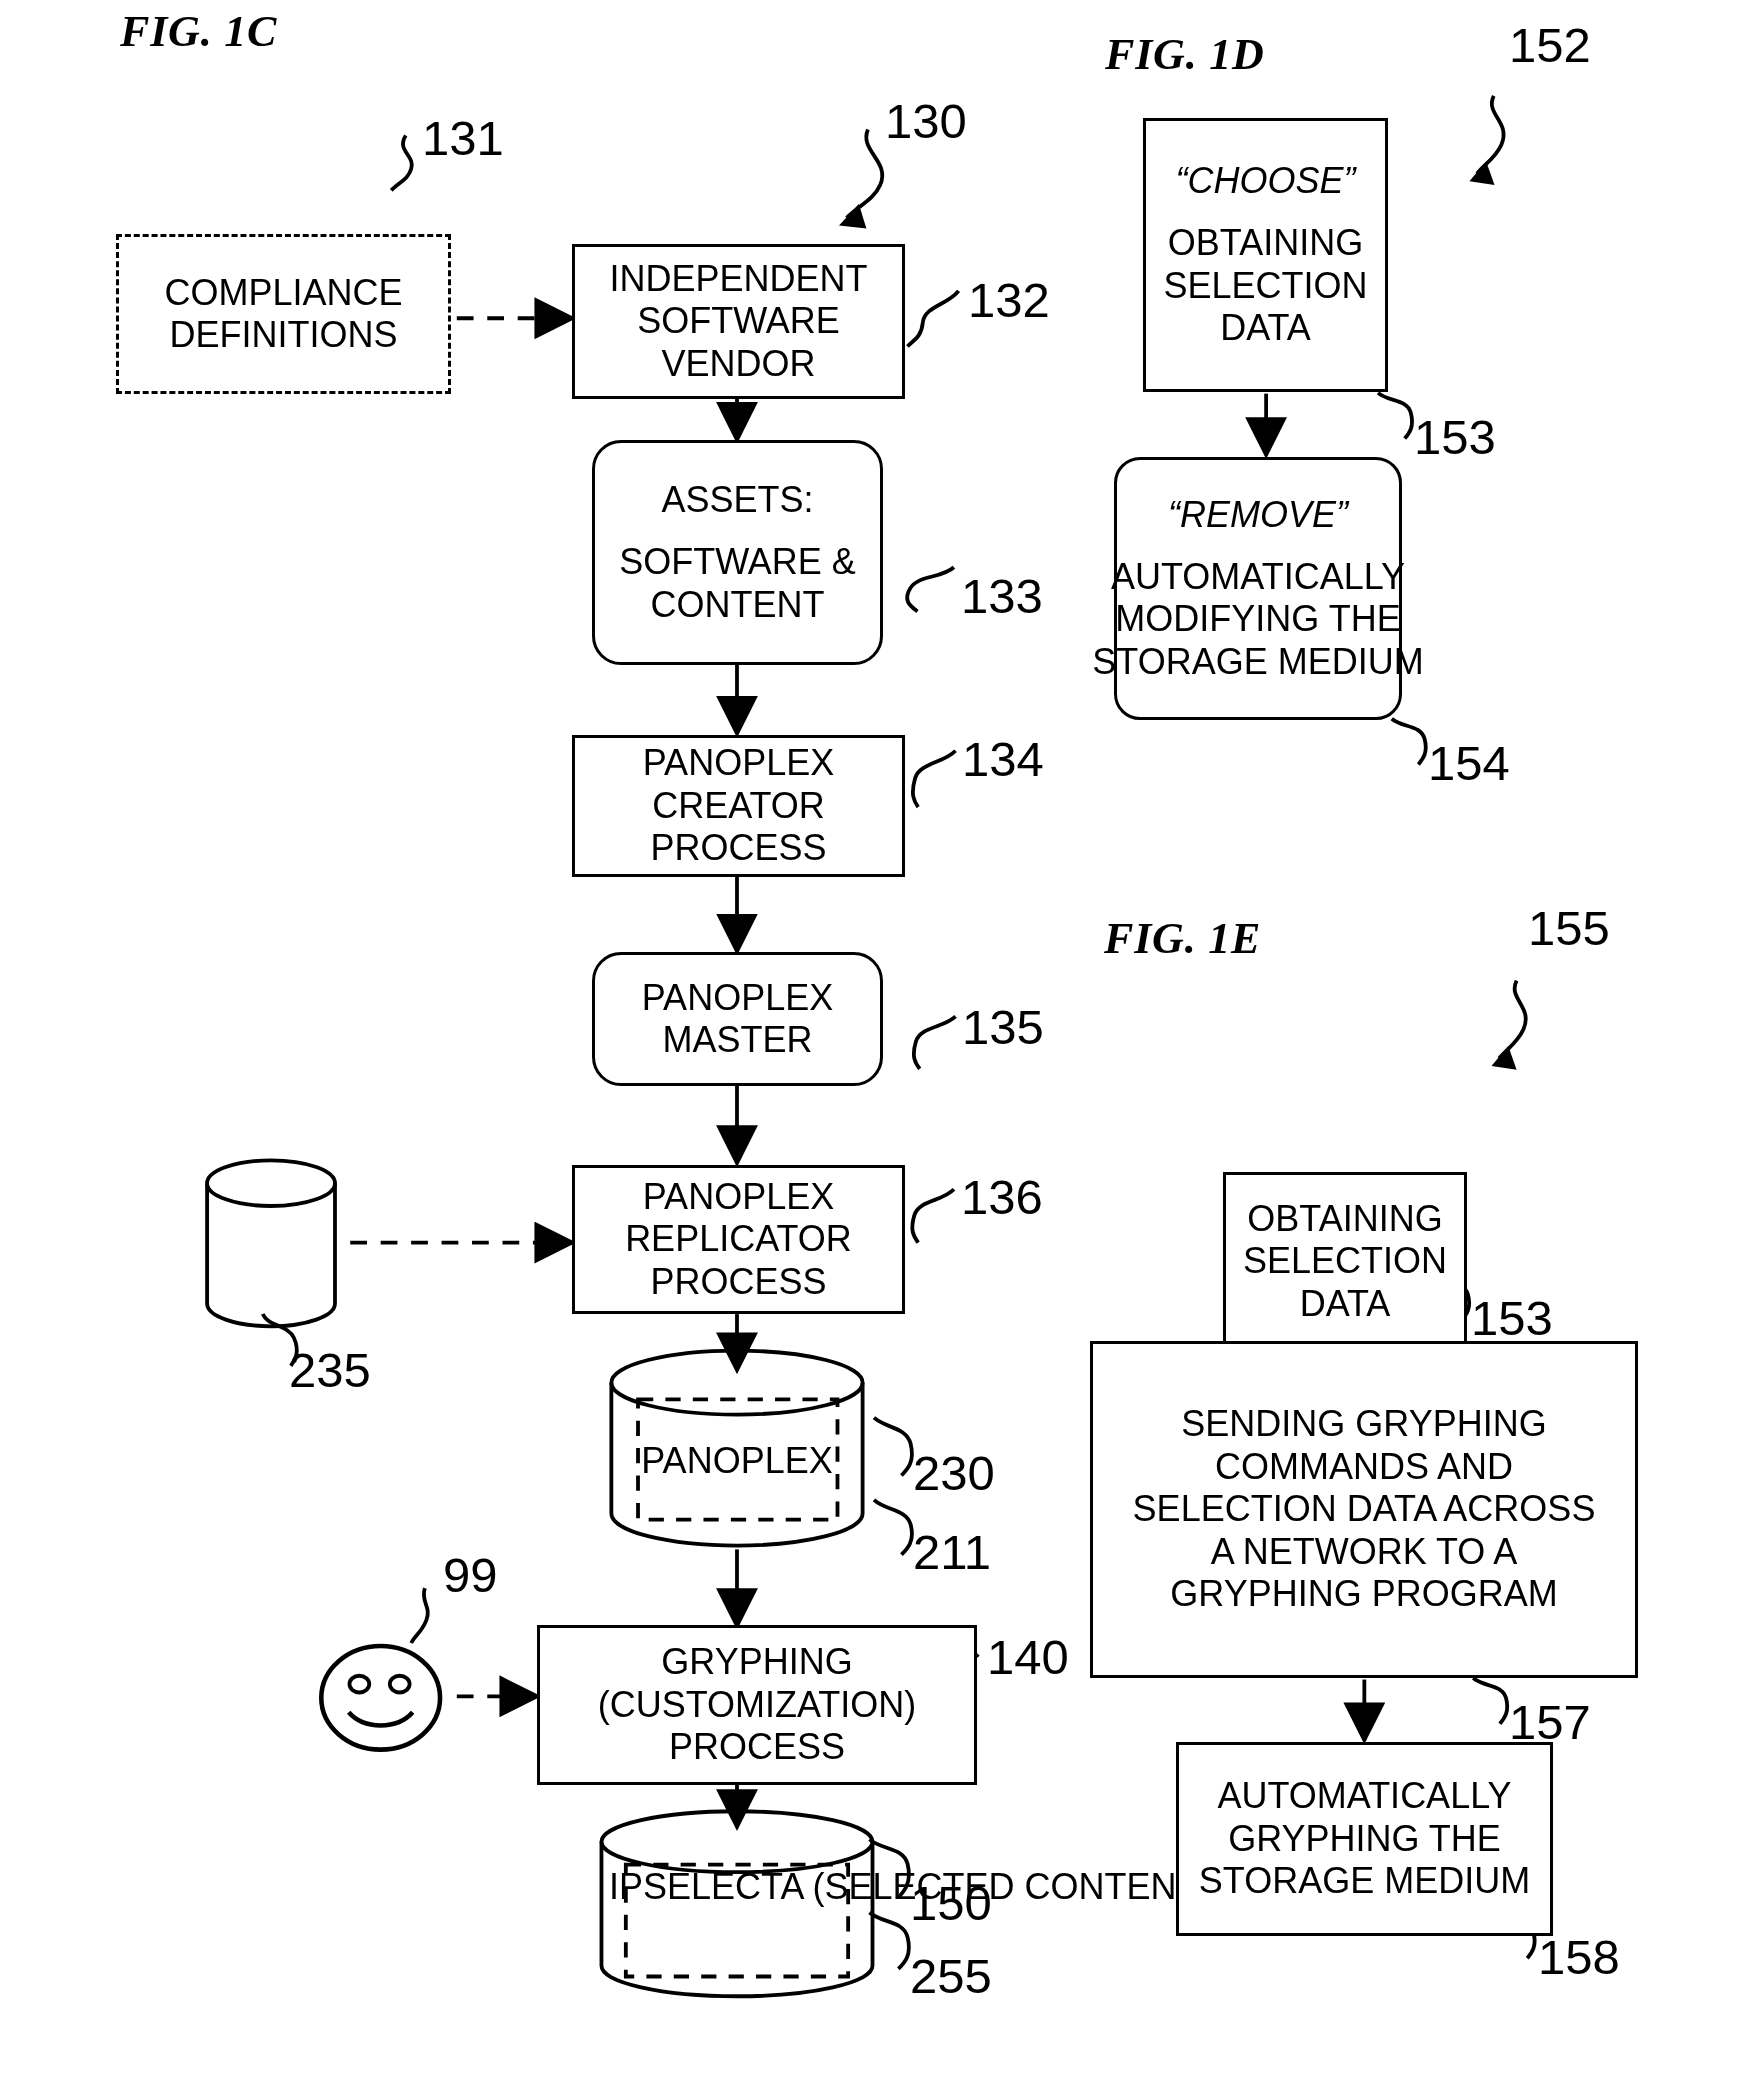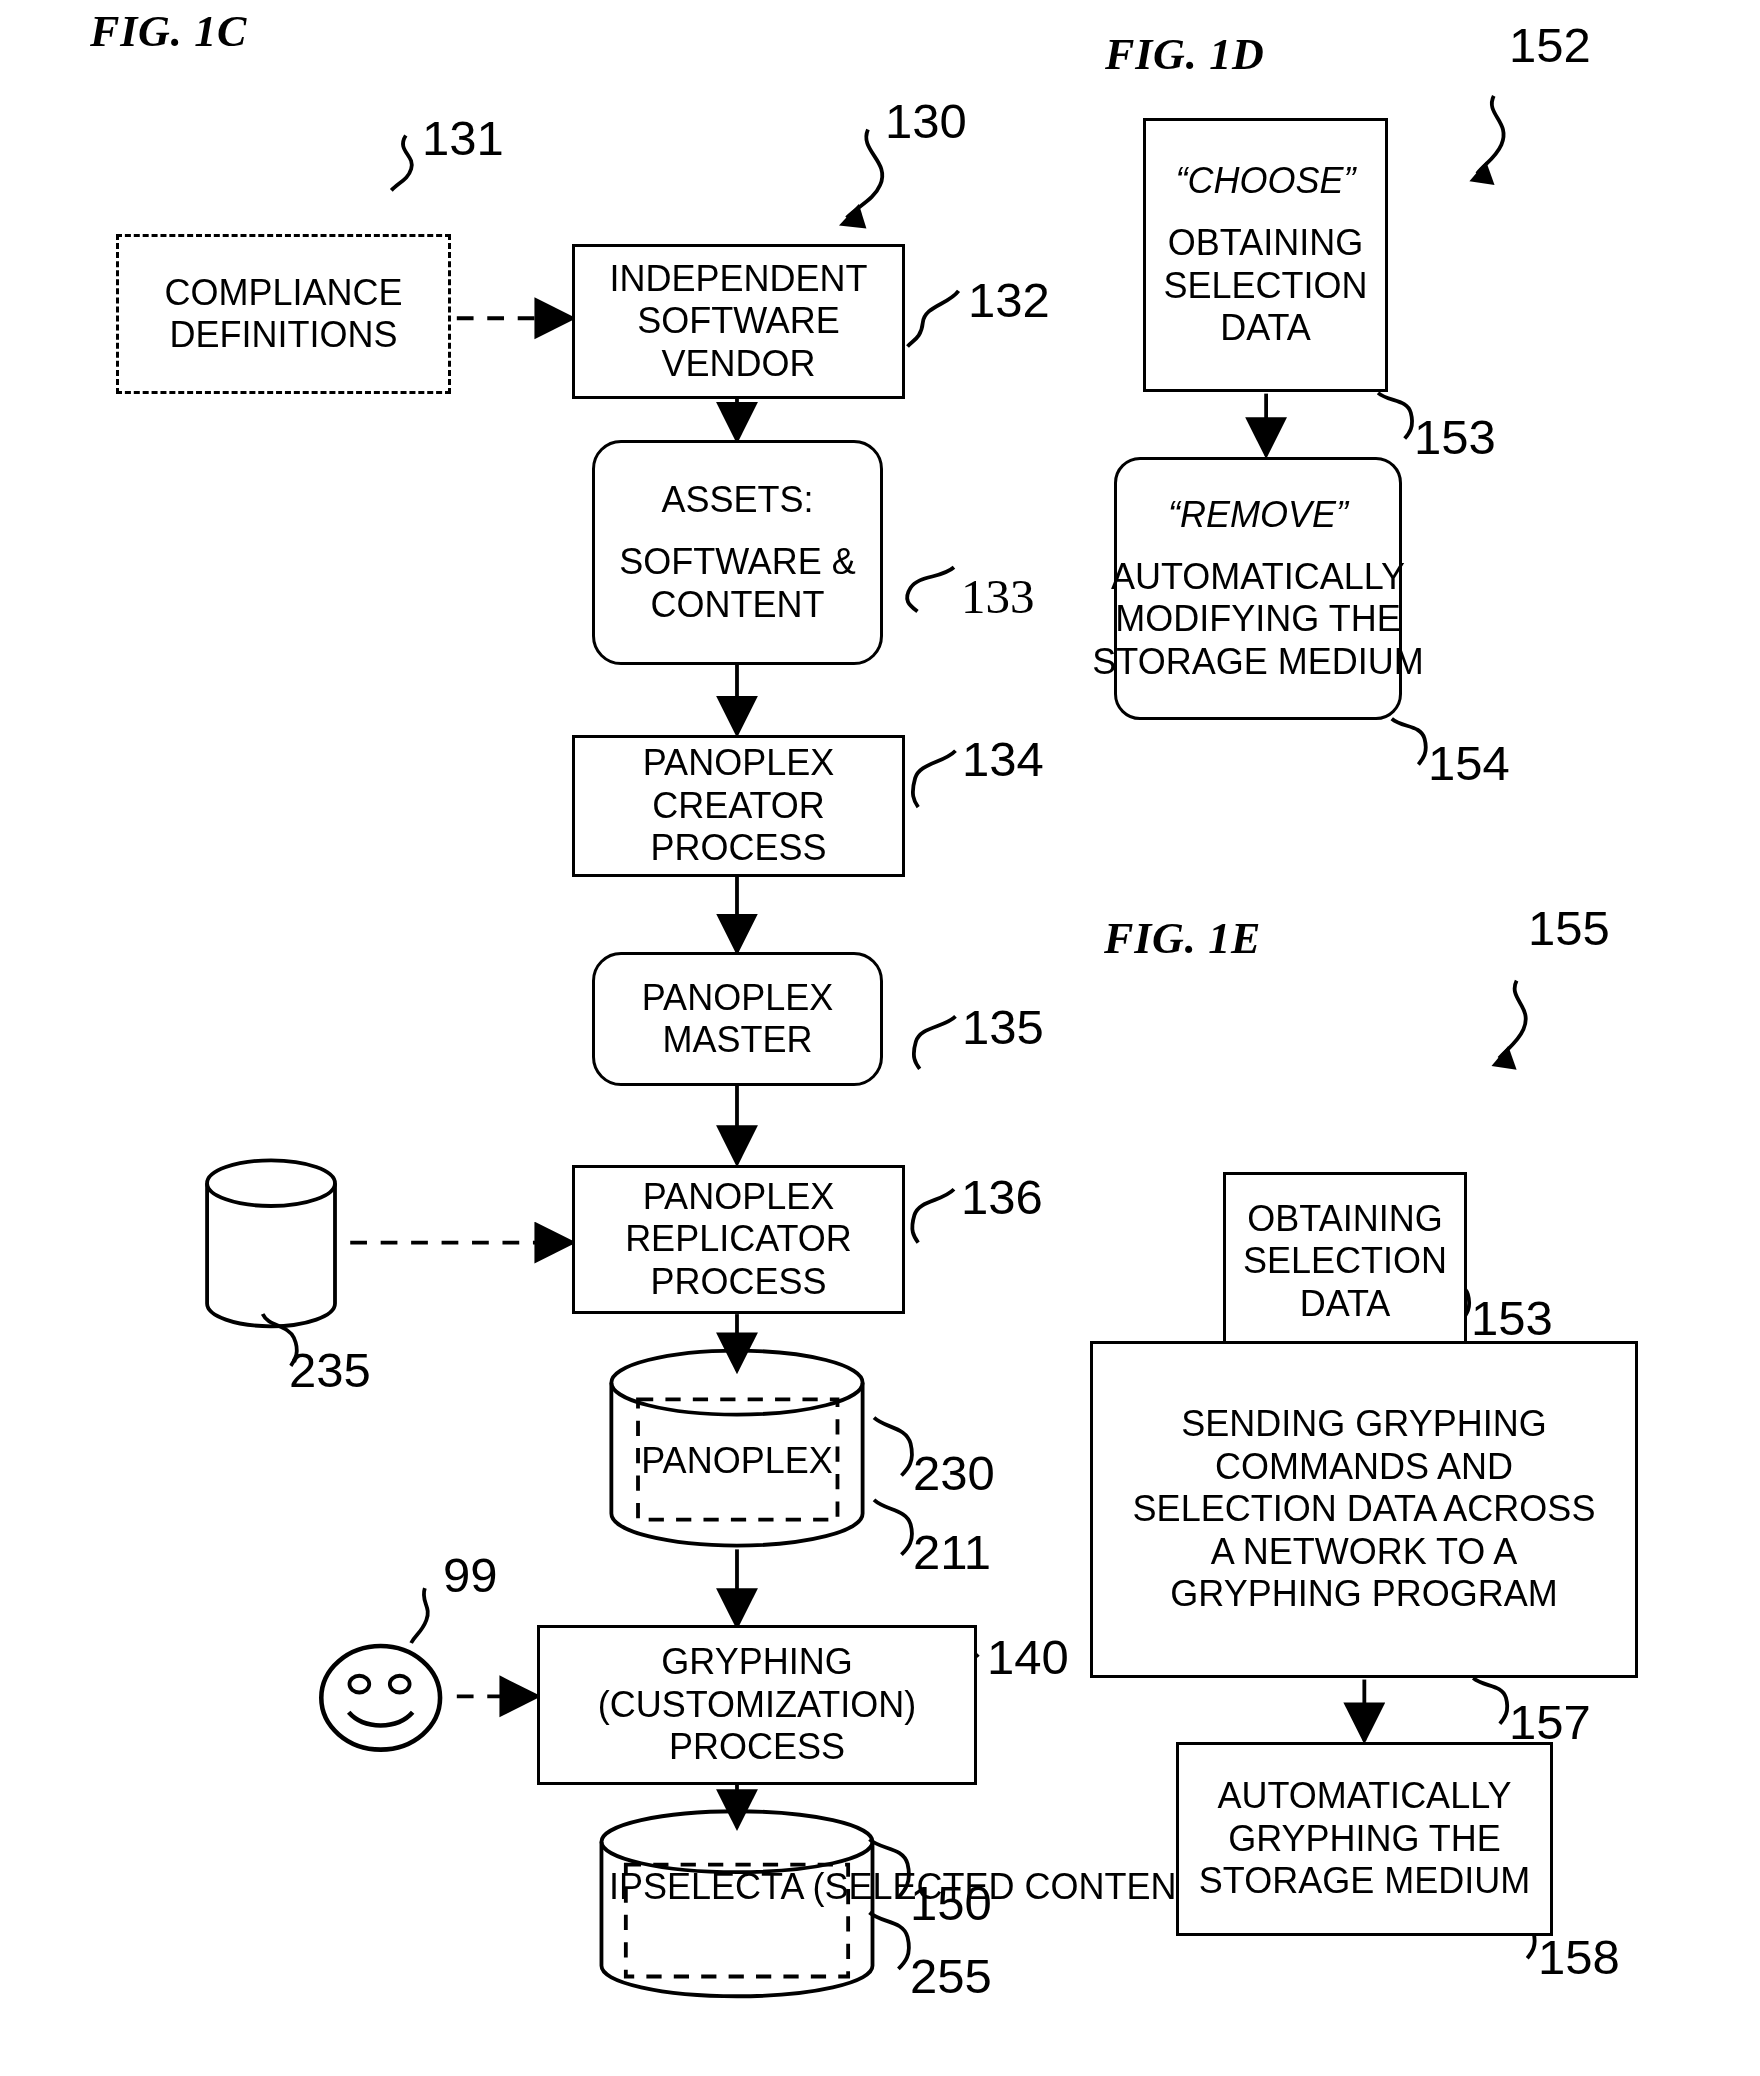--- a/index.html
+++ b/index.html
@@ -169,21 +169,21 @@
       <path d="M1992,1288 C1980,1312 2014,1322 2001,1352 C1993,1370 1979,1378 1969,1390" fill="none" stroke="#000" stroke-width="5"></path>
       <path d="M1981,1374 L1959,1400 L1992,1405 z" fill="#000"></path>
     </g>
     <path d="M1885,1674 C1899,1686 1923,1682 1928,1700 C1933,1718 1926,1727 1920,1734" fill="none" stroke="#000" stroke-width="5"></path>
     <path d="M1935,2204 C1949,2216 1973,2212 1978,2230 C1983,2248 1976,2257 1970,2264" fill="none" stroke="#000" stroke-width="5"></path>
     <path d="M1971,2512 C1985,2524 2009,2520 2014,2538 C2019,2556 2012,2565 2006,2572" fill="none" stroke="#000" stroke-width="5"></path>
     <line x1="1792" y1="1676" x2="1792" y2="1760" stroke="#000" stroke-width="5" marker-end="url(#ahb)"></line>
     <line x1="1792" y1="2206" x2="1792" y2="2286" stroke="#000" stroke-width="5" marker-end="url(#ahb)"></line>
   </svg>
 
-  <div class="fig-title" style="left:90px; top:6px;">FIG. 1C</div>
+  <div class="fig-title" style="left:120px; top:6px;">FIG. 1C</div>
 
   <div class="ref" style="left:885px; top:97px;">130</div>
 
   <div class="ref" style="left:422px; top:114px;">131</div>
 
   <div class="box dashed" style="left:116px; top:234px; width:335px; height:160px;">
     <span class="ln">COMPLIANCE</span>
     <span class="ln">DEFINITIONS</span>
   </div>
 
@@ -193,21 +193,21 @@
     <span class="ln">VENDOR</span>
   </div>
   <div class="ref" style="left:968px; top:276px;text-align:right;">132</div>
 
   <div class="box rounded" style="left:592px; top:440px; width:291px; height:225px;">
     <span class="ln">ASSETS:</span>
     <span class="spacer"></span>
     <span class="ln">SOFTWARE &amp;</span>
     <span class="ln">CONTENT</span>
   </div>
-  <div class="ref" style="left:961px; top:572px;font-family:Liberation Serif, serif;">133</div>
+  <div class="ref" style="left:961px; top:572px;">133</div>
 
   <div class="box" style="left:572px; top:735px; width:333px; height:142px;">
     <span class="ln">PANOPLEX</span>
     <span class="ln">CREATOR</span>
     <span class="ln">PROCESS</span>
   </div>
   <div class="ref" style="left:962px; top:735px;">134</div>
 
   <div class="box rounded" style="left:592px; top:952px; width:291px; height:134px;">
     <span class="ln">PANOPLEX</span>

